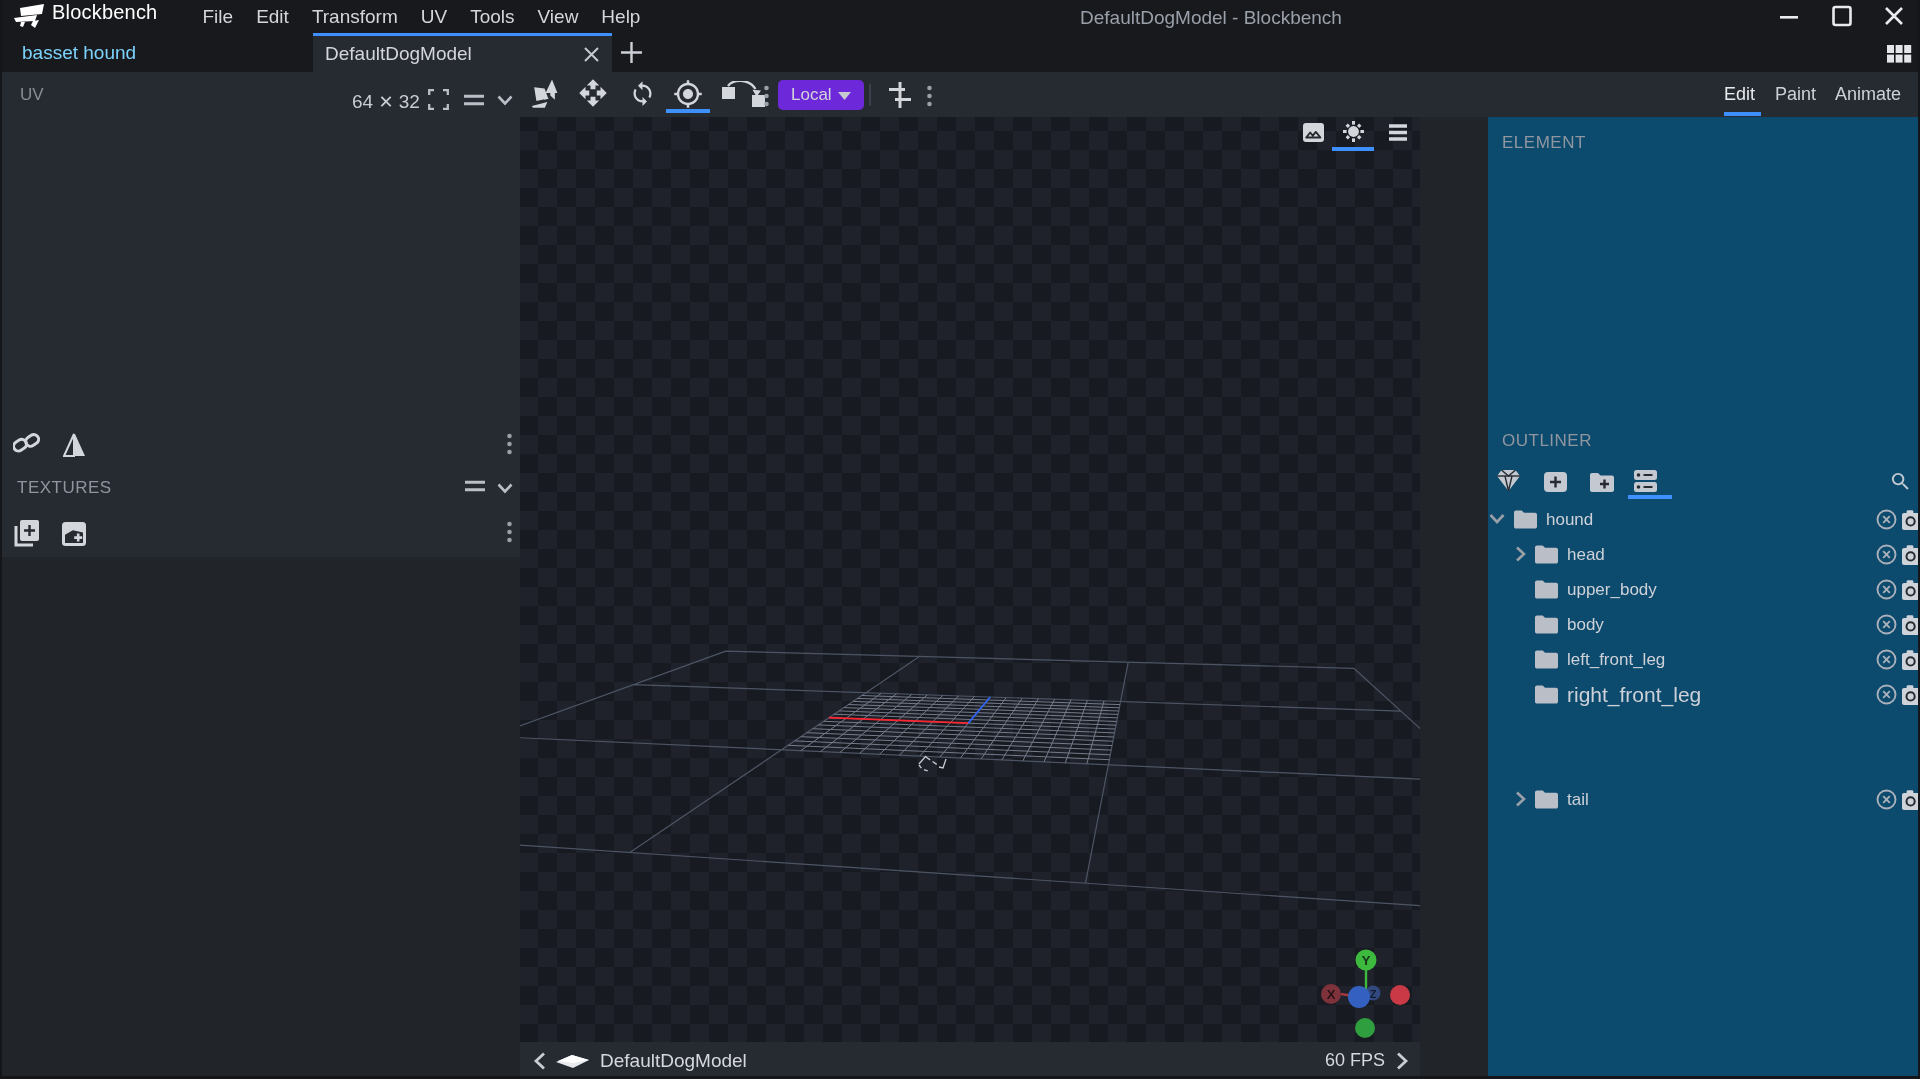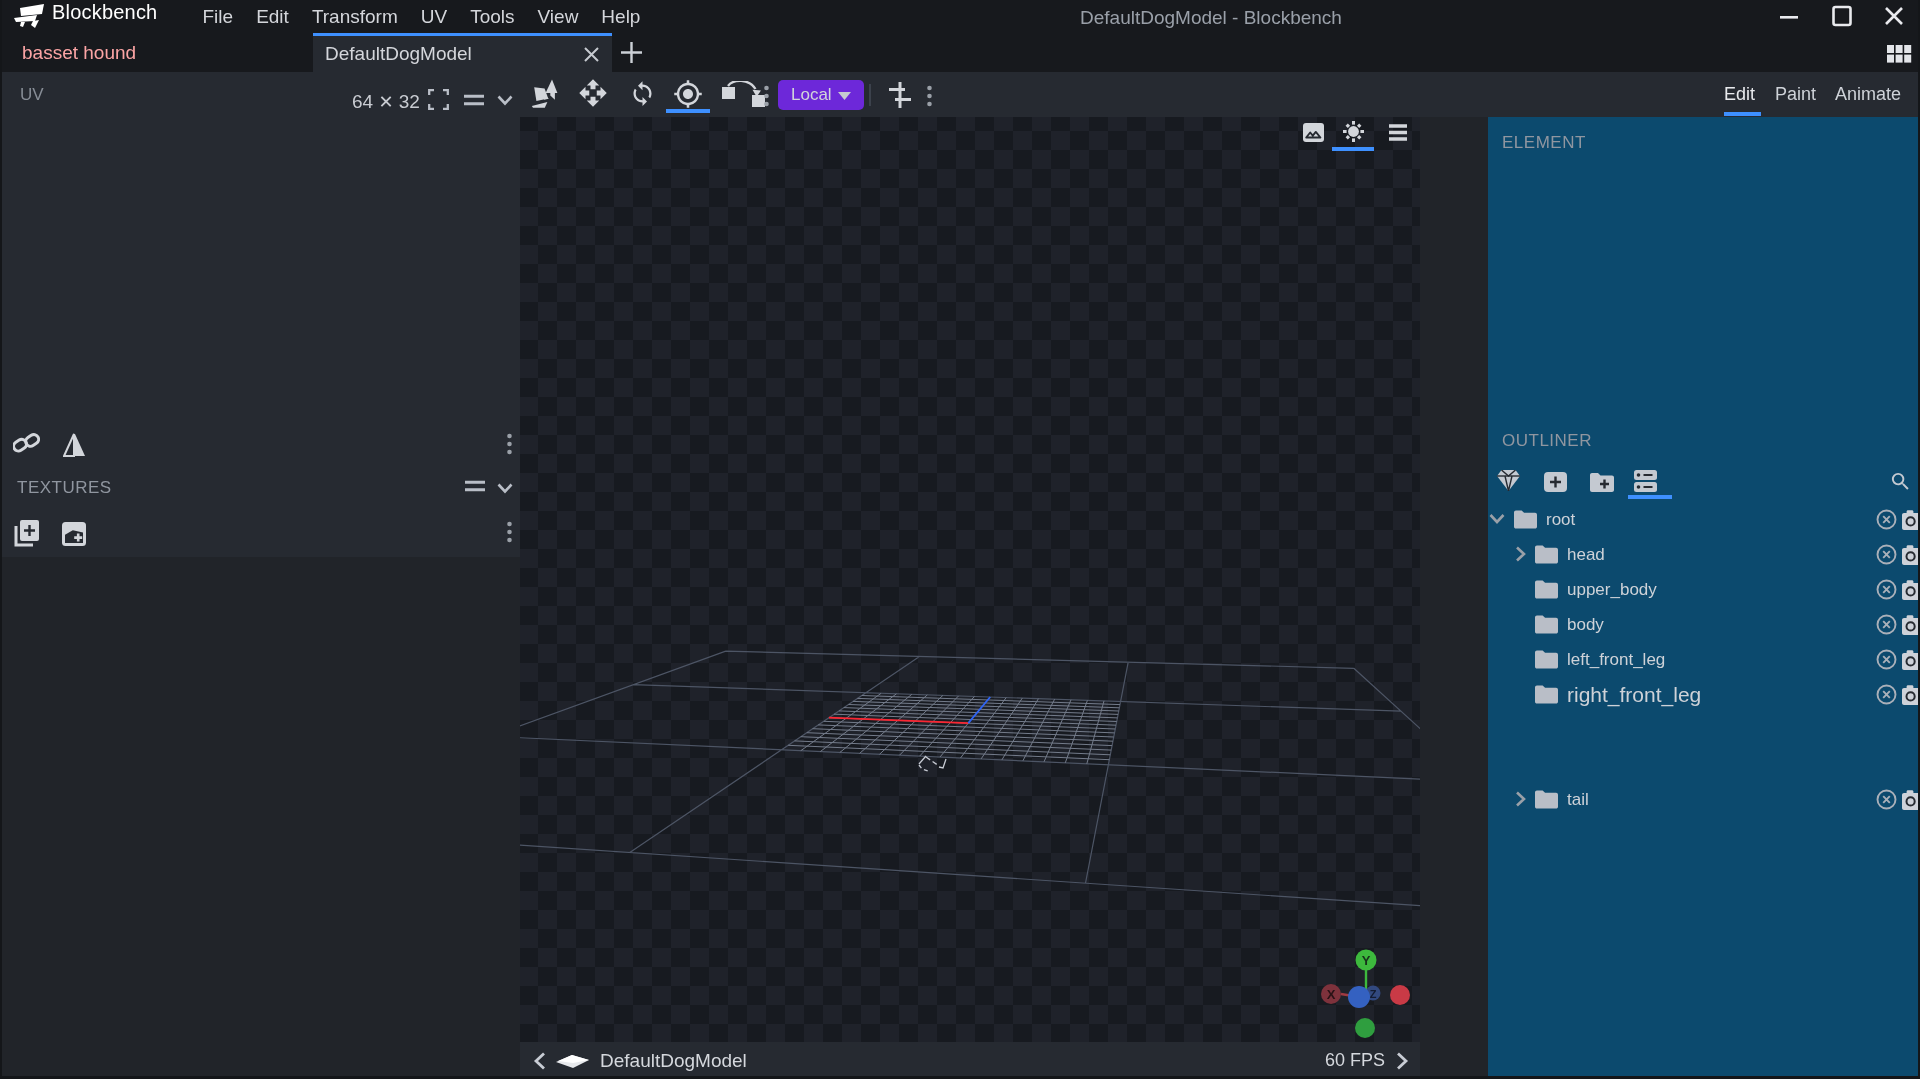--- a/index.html
+++ b/index.html
@@ -31,21 +31,21 @@
     <span class="menuitem">File</span><span class="menuitem">Edit</span><span class="menuitem">Transform</span><span class="menuitem">UV</span><span class="menuitem">Tools</span><span class="menuitem">View</span><span class="menuitem">Help</span>
   </div>
   <div class="abs" style="left:1080px;top:7px;font-size:19px;color:#9aa0a9">DefaultDogModel - Blockbench</div>
   <svg class="abs" style="left:1778px;top:0" width="130" height="33" viewBox="0 0 130 33">
     <rect x="2" y="16" width="18" height="2.6" fill="#e9eaee"></rect>
     <rect x="55.5" y="7" width="17" height="18" rx="2" fill="none" stroke="#e9eaee" stroke-width="2.6"></rect>
     <path d="M108 8l16 16M124 8l-16 16" stroke="#e9eaee" stroke-width="2.6"></path>
   </svg>
 </div>
 <div id="tabbar">
-  <div class="abs" style="left:22px;top:0;line-height:39px;font-size:19px;color:#fca5a5">basset hound</div>
+  <div class="abs" style="left:22px;top:0;line-height:39px;font-size:19px;color:#7dd3fc">basset hound</div>
   <div class="abs" style="left:313px;top:0;width:299px;height:39px;background:#262a31;border-top:3px solid #3e90ff">
     <div class="abs" style="left:12px;top:0;line-height:36px;font-size:19px;color:#d4d6db">DefaultDogModel</div>
     <svg class="abs" style="left:270px;top:10px" width="17" height="17" viewBox="0 0 17 17">
         <path d="M2 2l13 13M15 2L2 15" stroke="#c6cad0" stroke-width="2"></path>
       </svg>
   </div>
   <svg class="abs" style="left:620px;top:8px" width="23" height="23" viewBox="0 0 23 23">
       <path d="M11.5 1v21M1 11.5h21" stroke="#ccd0d6" stroke-width="2.4"></path>
     </svg>
   <svg class="abs" style="left:1887px;top:12px" width="25" height="18" viewBox="0 0 25 18">
@@ -321,21 +321,21 @@
       </g>
     </svg>
 
 <div class="row" style="left:0;top:385px;width:500px">
       <svg class="abs" style="left:1px;top:10px" width="16" height="14" viewBox="0 0 16 11">
         <path d="M1.5 1.5l6.5 7 6.5-7" stroke="#9aa0a8" stroke-width="2.6" fill="none"></path>
       </svg>
       <svg class="abs" style="left:26px;top:8px" width="23" height="19" viewBox="0 0 24 19">
         <path d="M0 2c0-1.1.9-2 2-2h6l2.5 2.5H22c1.1 0 2 .9 2 2V17c0 1.1-.9 2-2 2H2c-1.1 0-2-.9-2-2z" fill="#b9bec7"></path>
       </svg>
-      <div class="abs" style="left:58px;top:0;line-height:35px;font-size:17px;color:#ced2d8">root</div>
+      <div class="abs" style="left:58px;top:0;line-height:35px;font-size:17px;color:#ced2d8">hound</div>
       <svg class="abs" style="left:388px;top:7px" width="21" height="21" viewBox="0 0 21 21">
     <circle cx="10.5" cy="10.5" r="9" fill="none" stroke="#aab0b9" stroke-width="1.9"></circle>
     <path d="M7.2 7.2l6.6 6.6M13.8 7.2l-6.6 6.6" stroke="#aab0b9" stroke-width="1.9"></path>
       </svg>
   <svg class="abs" style="left:414px;top:7px" width="21" height="21" viewBox="0 0 21 21">
     <path d="M0 6.1C0 5 .9 4.1 2 4.1h2.6V2.6c0-.8.6-1.4 1.4-1.4h4c.8 0 1.4.6 1.4 1.4v1.5H19c1.1 0 2 .9 2 2V19c0 1.1-.9 2-2 2H2c-1.1 0-2-.9-2-2z" fill="#ced2d9"></path>
     <circle cx="8.6" cy="12.4" r="4.1" fill="#ced2d9" stroke="#262a31" stroke-width="2"></circle>
       </svg>
   <svg class="abs" style="left:437px;top:6px" width="24" height="24" viewBox="0 0 24 24">
     <rect x="0.5" y="10.5" width="17.5" height="12.5" rx="1.8" fill="#8a8f98"></rect>

